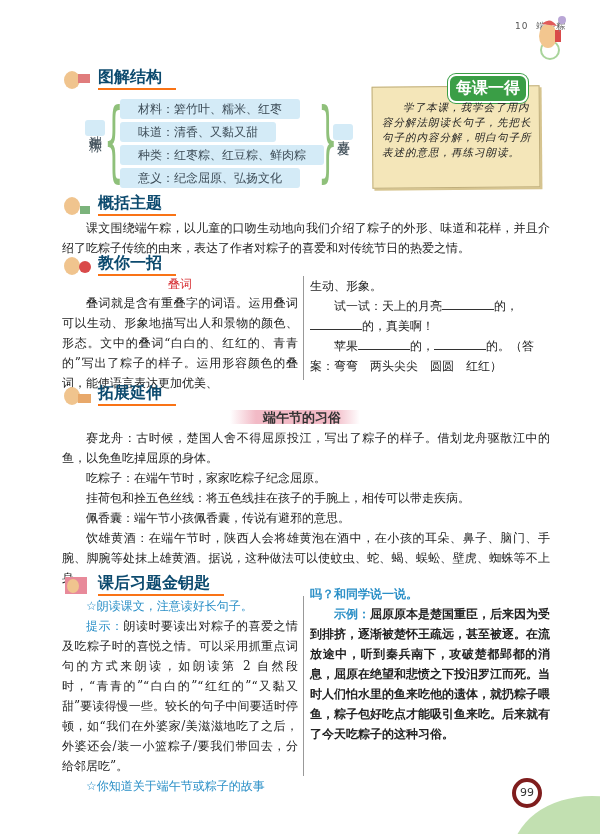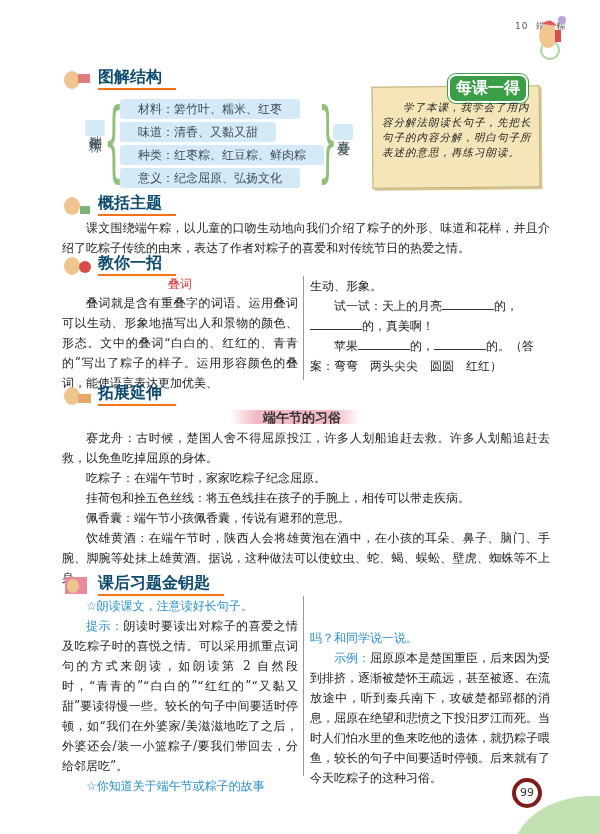--- a/index.html
+++ b/index.html
@@ -103,39 +103,39 @@
 <div class="sec-head" style="top:380px;">
   <svg class="sec-icon" viewBox="0 0 30 24">
     <ellipse cx="10" cy="14" rx="8" ry="9" fill="#f0c48e"></ellipse>
       <rect x="16" y="12" width="13" height="9" fill="#e8a86a"></rect>
   </svg>
   <span class="sec-title">拓展延伸</span>
 </div>
 <div class="banner"></div>
 <div class="banner-text">端午节的习俗</div>
 <div class="para" style="left:62px; top:428px; width:488px;">
-  <p class="indent">赛龙舟：古时候，楚国人舍不得屈原投江，许多人划船追赶去救。许多人划船追赶去救，以免鱼吃掉屈原的身体。</p>
+  <p class="indent">赛龙舟：古时候，楚国人舍不得屈原投江，写出了粽子的样子。借划龙舟驱散江中的鱼，以免鱼吃掉屈原的身体。</p>
   <p class="indent">吃粽子：在端午节时，家家吃粽子纪念屈原。</p>
   <p class="indent">挂荷包和拴五色丝线：将五色线挂在孩子的手腕上，相传可以带走疾病。</p>
   <p class="indent">佩香囊：端午节小孩佩香囊，传说有避邪的意思。</p>
   <p class="indent">饮雄黄酒：在端午节时，陕西人会将雄黄泡在酒中，在小孩的耳朵、鼻子、脑门、手腕、脚腕等处抹上雄黄酒。据说，这种做法可以使蚊虫、蛇、蝎、蜈蚣、壁虎、蜘蛛等不上身。</p>
 </div>
 
 <div class="sec-head" style="top:570px;justify-content:space-between;">
   <svg class="sec-icon" viewBox="0 0 30 24">
     <rect x="3" y="5" width="22" height="17" fill="#e88a9a"></rect>
       <ellipse cx="11" cy="14" rx="6" ry="7" fill="#f0c48e"></ellipse>
   </svg>
   <span class="sec-title">课后习题金钥匙</span>
 </div>
 <div class="para" style="left:62px; top:596px; width:236px;">
   <div class="indent blue">☆朗读课文，注意读好长句子。</div>
   <div class="indent"><span class="blue">提示：</span><span>朗读时要读出对粽子的喜爱之情及吃粽子时的喜悦之情。可以采用抓重点词句的方式来朗读，如朗读第 2 自然段时，“青青的”“白白的”“红红的”“又黏又甜”要读得慢一些。较长的句子中间要适时停顿，如“我们在外婆家/美滋滋地吃了之后，外婆还会/装一小篮粽子/要我们带回去，分给邻居吃”。</span></div>
   <div class="indent blue">☆你知道关于端午节或粽子的故事</div>
 </div>
 <div class="col-sep" style="left:303px; top:596px; height:180px;"></div>
-<div class="para" style="left:310px; top:628px; width:240px;">
+<div class="para" style="left:310px; top:584px; width:240px;font-weight:bold;">
   <div class="blue">吗？和同学说一说。</div>
-  <div class="indent"><span class="blue">示例：</span><span>屈原原本是楚国重臣，后来因为受到排挤，逐渐被楚怀王疏远，甚至被逐。在流放途中，听到秦兵南下，攻破楚都郢都的消息，屈原在绝望和悲愤之下投汨罗江而死。当时人们怕水里的鱼来吃他的遗体，就扔粽子喂鱼，较长的句子中间要适时停顿。后来就有了今天吃粽子的这种习俗。</span></div>
+  <div class="indent"><span class="blue">示例：</span><span>屈原原本是楚国重臣，后来因为受到排挤，逐渐被楚怀王疏远，甚至被逐。在流放途中，听到秦兵南下，攻破楚都郢都的消息，屈原在绝望和悲愤之下投汨罗江而死。当时人们怕水里的鱼来吃他的遗体，就扔粽子喂鱼，粽子包好吃点才能吸引鱼来吃。后来就有了今天吃粽子的这种习俗。</span></div>
 </div>
 
 <div class="page-blob"></div>
 <div class="page-circle">99</div>
 
 </body></html>

